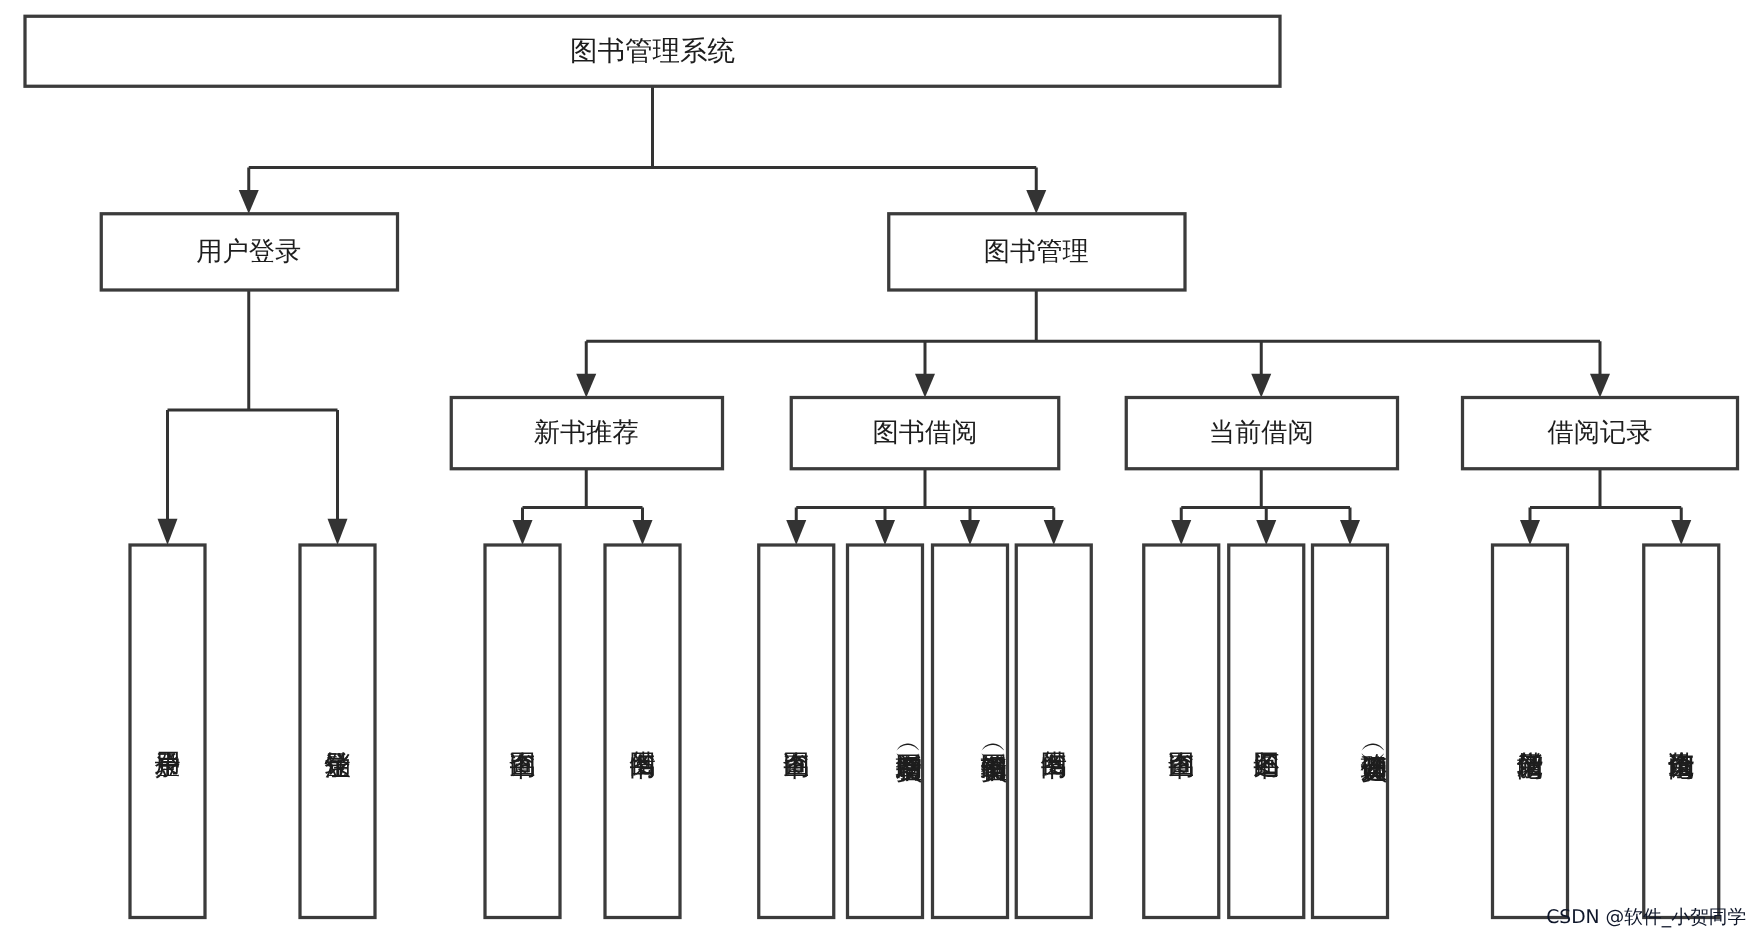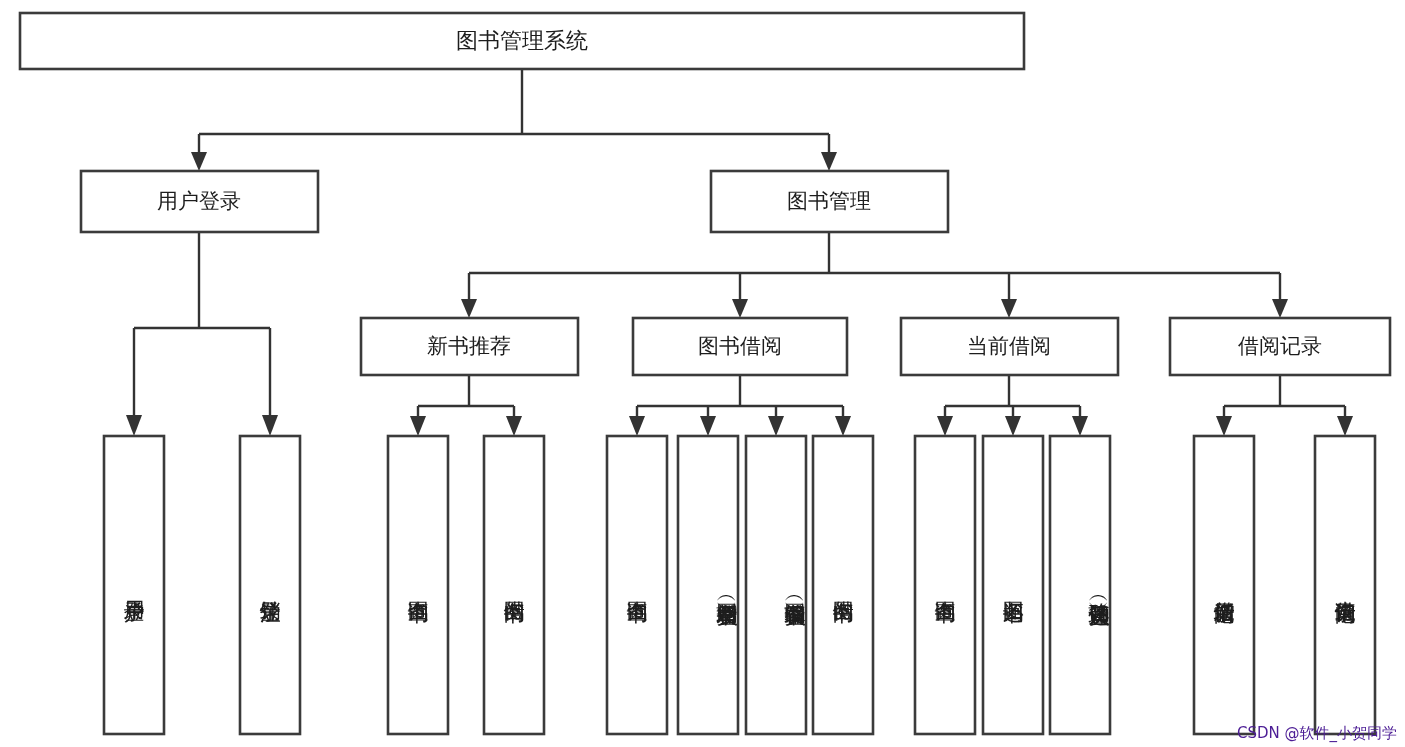--- a/index.html
+++ b/index.html
@@ -72,21 +72,21 @@
   .arrow-head {
     fill: #333333;
     stroke: none;
   }
   .watermark {
     position: absolute;
     right: 8px;
     bottom: 4px;
     font-family: "DejaVu Sans", "Liberation Sans", sans-serif;
     font-size: 15px;
-    color: #4c1d95;
+    color: #0f172a;
     white-space: nowrap;
     user-select: none;
   }
 </style>
 </head>
 <body>
 
 <div id="diagram-root">
 
   <svg class="flow" viewBox="0 0 1405 747">

